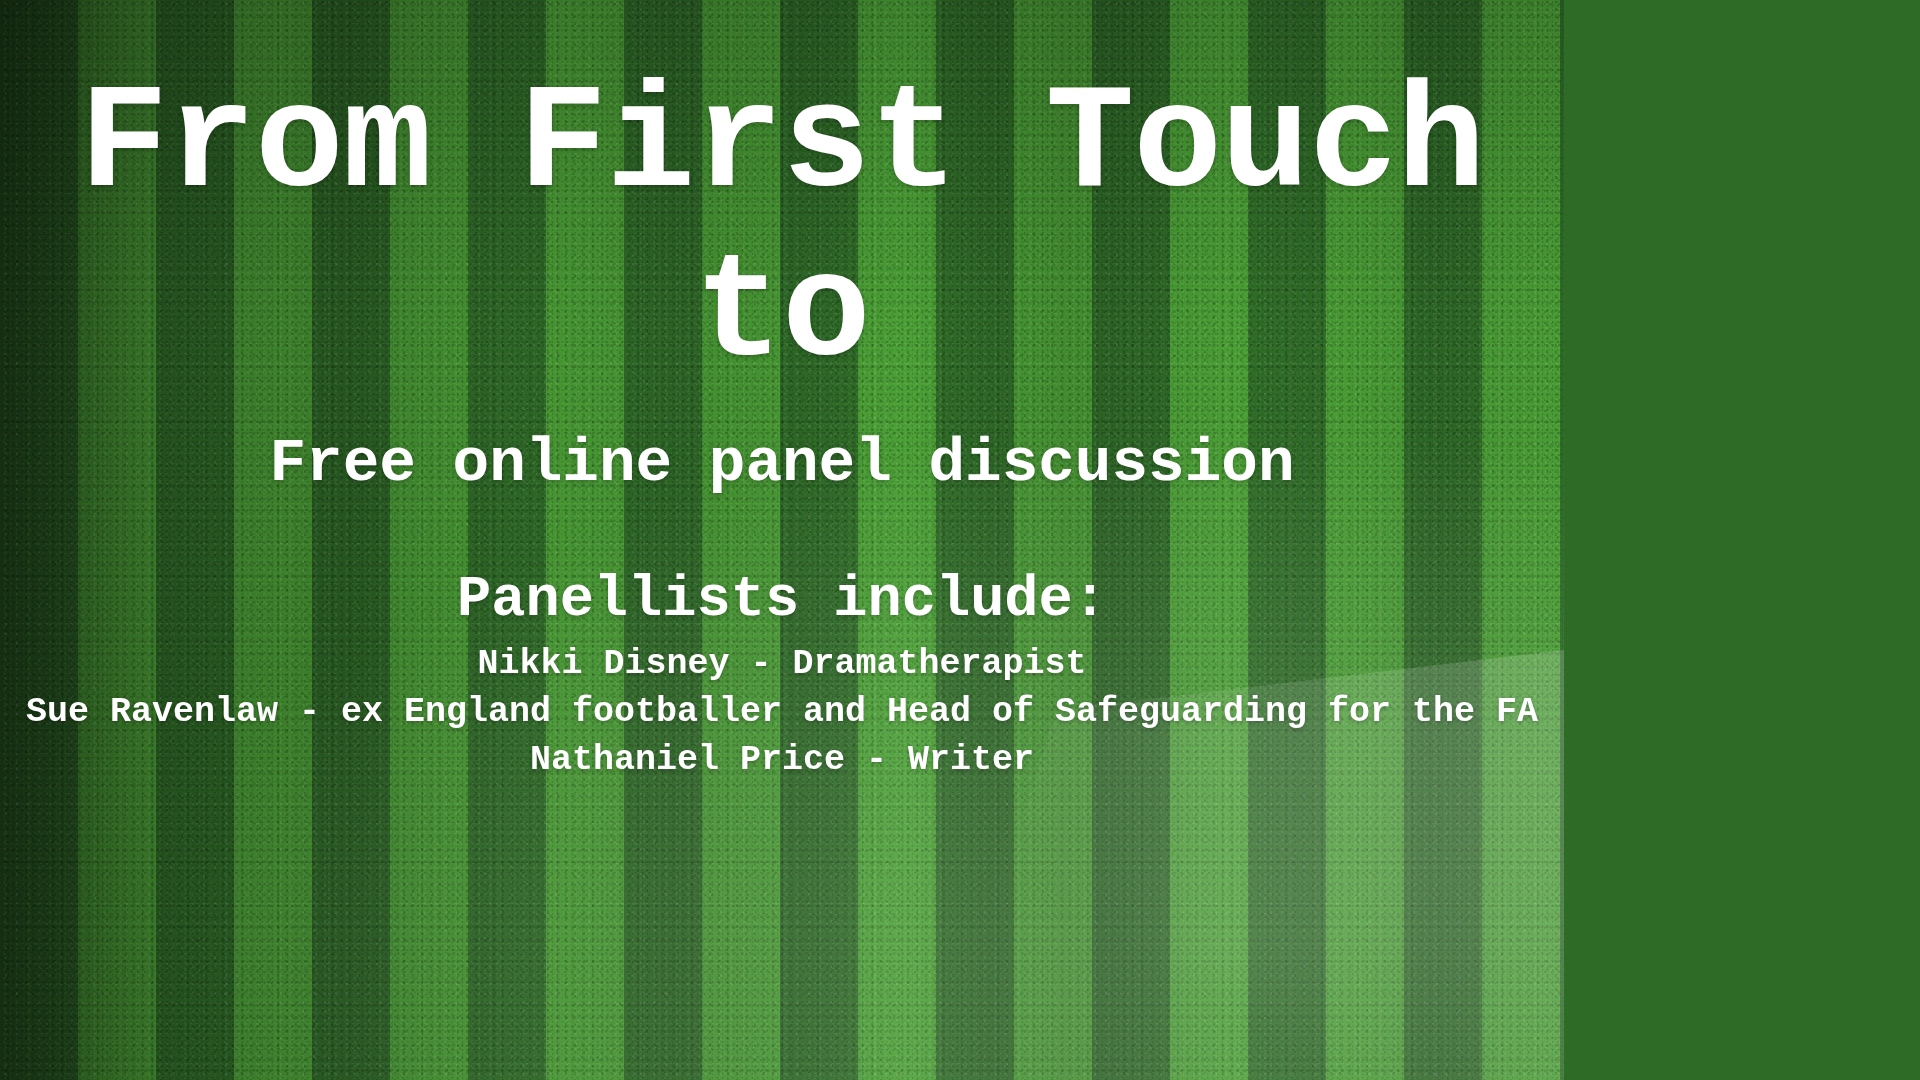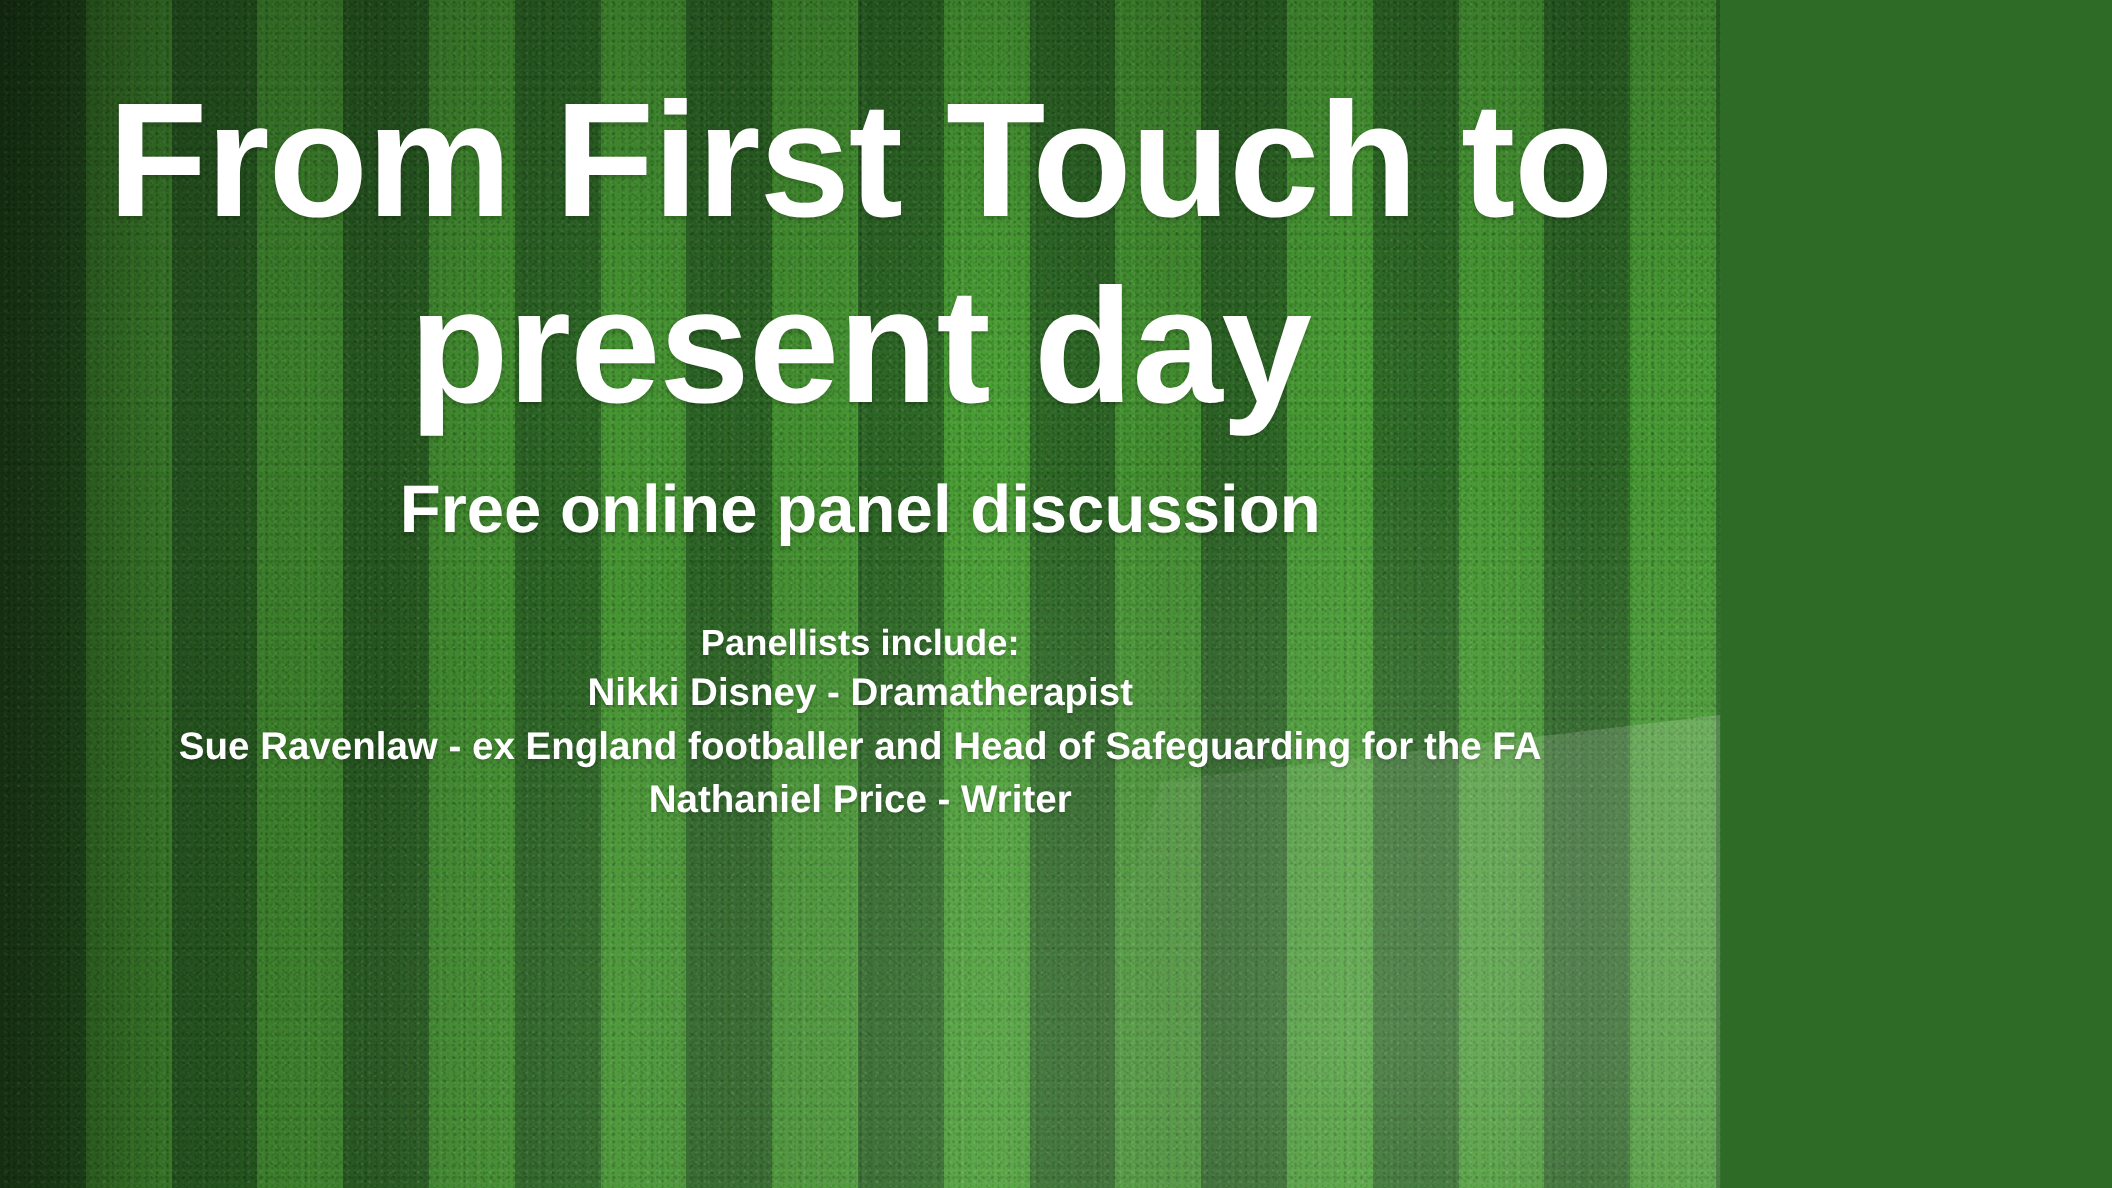--- a/index.html
+++ b/index.html
@@ -9,21 +9,21 @@
     height: 1080px;
     overflow: hidden;
     background: #2d6b27;
   }
 
   #poster {
     position: relative;
     width: 1564px;
     height: 1080px;
     overflow: hidden;
-    font-family: Liberation Sans, sans-serif;
+    font-family: Liberation Mono, monospace;
   }
 
   
   .bg-base {
     position: absolute;
     inset: 0;
     background: #3d8a2e;
   }
 
   
@@ -138,21 +138,21 @@
 
   .panel-block {
     width: 1820px;
     margin-top: 58px;
     display: flex;
     flex-direction: column;
     align-items: center;
   }
 
   .panel-heading {
-    font-size: 33px;
+    font-size: 57px;
     font-weight: bold;
     line-height: 1.38;
     text-shadow: 0 2px 4px rgba(0,0,0,0.22);
   }
 
   .panel-item {
     font-size: 35px;
     font-weight: bold;
     line-height: 1.38;
     white-space: nowrap;
@@ -169,21 +169,20 @@
   <div class="bg-stripes-var"></div>
   <div class="bg-noise"></div>
   <div class="bg-noise2"></div>
   <div class="bg-vignette"></div>
   <div class="bg-patch"></div>
 
   <div class="content">
 
     <div class="title">
       <div>From First Touch to</div>
-      <div>present day</div>
     </div>
 
     <div class="subtitle">
       <div>Free online panel discussion</div>
     </div>
 
     <div class="panel-block">
       <div class="panel-heading">Panellists include:</div>
       <div class="panel-item">Nikki Disney - Dramatherapist</div>
       <div class="panel-item">Sue Ravenlaw - ex England footballer and Head of Safeguarding for the FA</div>

